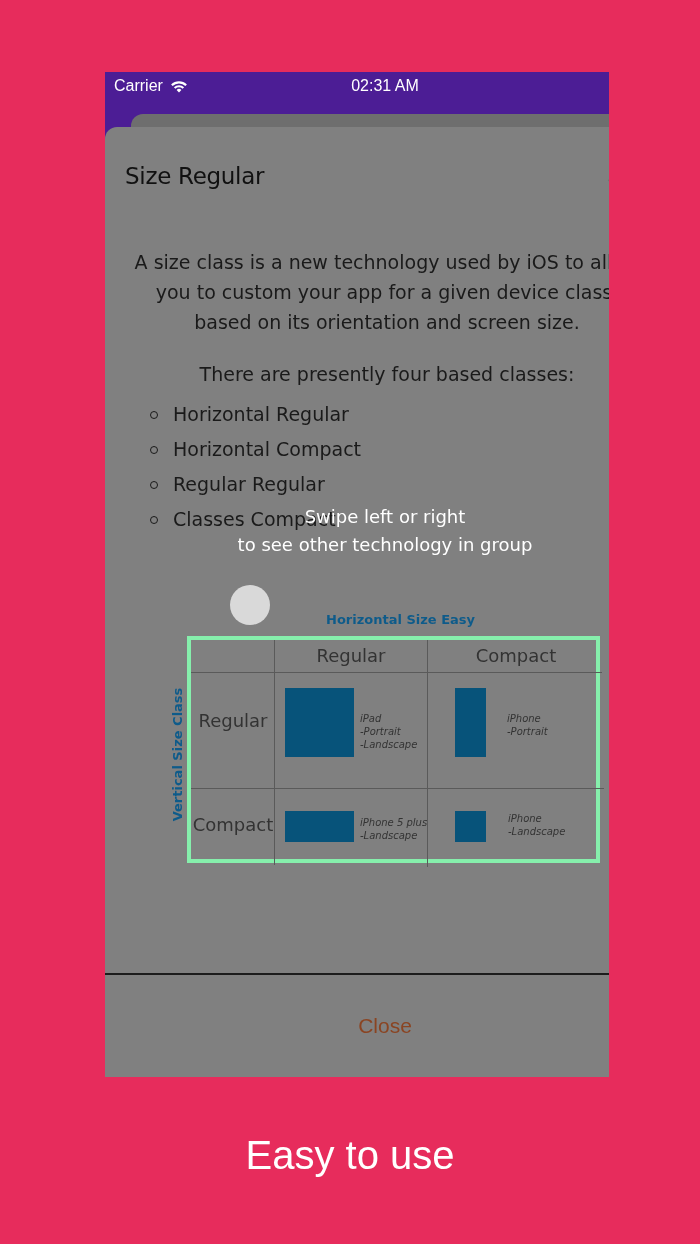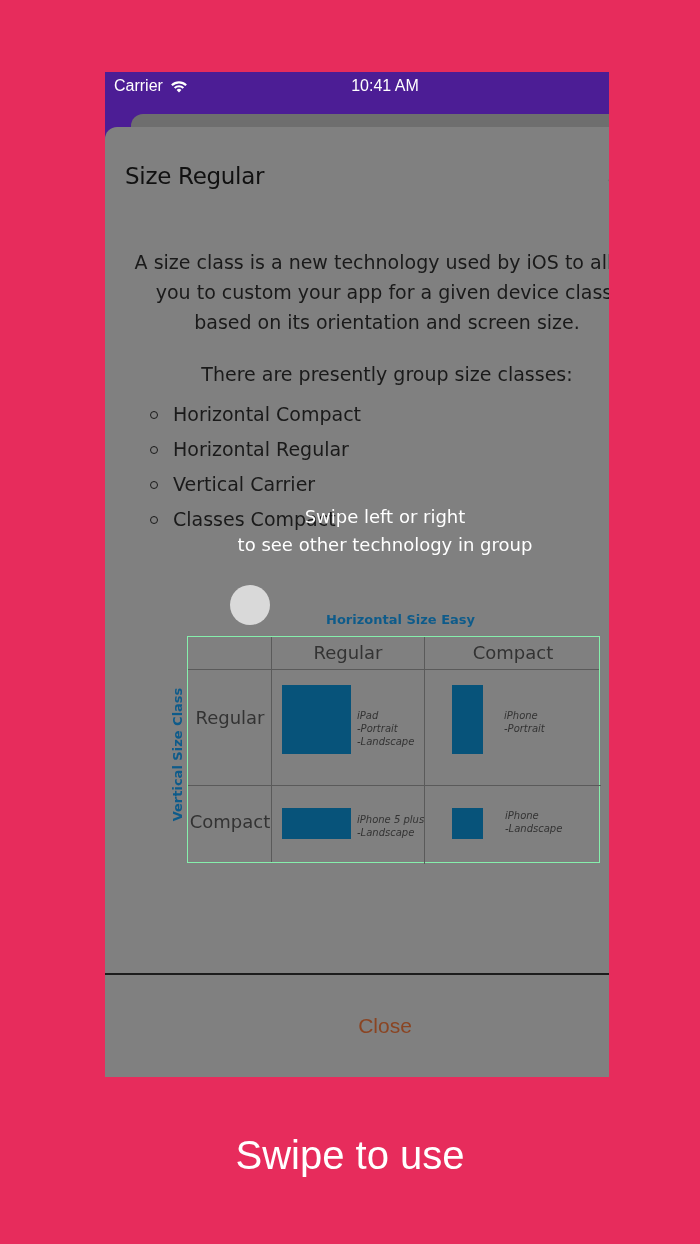--- a/index.html
+++ b/index.html
@@ -167,21 +167,21 @@
       font-size: 13px;
       font-weight: bold;
       color: #0e5b8a;
     }
     .grid {
       position: absolute;
       left: 32px;
       top: 27px;
       width: 413px;
       height: 227px;
-      border: 1px solid #86efac;
+      border: 4px solid #86efac;
       box-sizing: border-box;
     }
     .grid .vline, .grid .hline {
       position: absolute;
       background: #5a5a5a;
     }
     .col-head {
       position: absolute;
       top: 5px;
       font-size: 18px;
@@ -265,42 +265,42 @@
 <div class="phone">
   <div class="status-bar">
     <div class="carrier">
       <span>Carrier</span>
       <svg class="wifi" viewBox="0 0 20 16">
         <path d="M10 14.5 L7.6 12 A3.4 3.4 0 0 1 12.4 12 Z" fill="#fff"></path>
         <path d="M4.9 9.3 A7.3 7.3 0 0 1 15.1 9.3 L13.6 10.8 A5.2 5.2 0 0 0 6.4 10.8 Z" fill="#fff"></path>
         <path d="M2.1 6.5 A11.3 11.3 0 0 1 17.9 6.5 L16.4 8 A9.2 9.2 0 0 0 3.6 8 Z" fill="#fff"></path>
       </svg>
     </div>
-    <div class="time">10:41 AM</div>
+    <div class="time">02:31 AM</div>
     <div class="battery">
       <div class="fill"></div>
       <div class="nub"></div>
     </div>
   </div>
 
   <div class="back-card"></div>
 
   <div class="card">
     <div class="card-title">Size Regular</div>
     <svg class="star" viewBox="0 0 24 24">
       <path d="M12 2.5 L14.8 8.6 L21.4 9.3 L16.4 13.7 L17.9 20.3 L12 16.9 L6.1 20.3 L7.6 13.7 L2.6 9.3 L9.2 8.6 Z" fill="#737373" stroke="#737373" stroke-width="1" stroke-linejoin="round"></path>
     </svg>
 
     <div class="content">
       <p>A size class is a new technology used by iOS to allow you to custom your app for a given device class, based on its orientation and screen size.</p>
-      <p style="margin-bottom:8px">There are presently group size classes:</p>
+      <p style="margin-bottom:8px">There are presently four based classes:</p>
       <ul>
+        <li><span class="bullet"></span><span>Horizontal Regular</span></li>
         <li><span class="bullet"></span><span>Horizontal Compact</span></li>
-        <li><span class="bullet"></span><span>Horizontal Regular</span></li>
-        <li><span class="bullet"></span><span>Vertical Carrier</span></li>
+        <li><span class="bullet"></span><span>Regular Regular</span></li>
         <li><span class="bullet"></span><span>Classes Compact</span></li>
       </ul>
     </div>
 
     <div class="diagram">
       <div class="h-axis-label">Horizontal Size Easy</div>
       <div class="v-axis-label">Vertical Size Class</div>
       <div class="grid">
         <div class="vline" style="left:83px; top:0; width:1px; height:225px;"></div>
         <div class="vline" style="left:236px; top:0; width:1px; height:227px;"></div>
@@ -336,13 +336,13 @@
       <div>Swipe left or right</div>
       <div>to see other technology in group</div>
     </div>
     <div class="touch-dot"></div>
 
     <div class="footer-divider"></div>
     <div class="close-button">Close</div>
   </div>
 </div>
 
-<div class="caption">Swipe to use</div>
+<div class="caption">Easy to use</div>
 
 </body></html>

